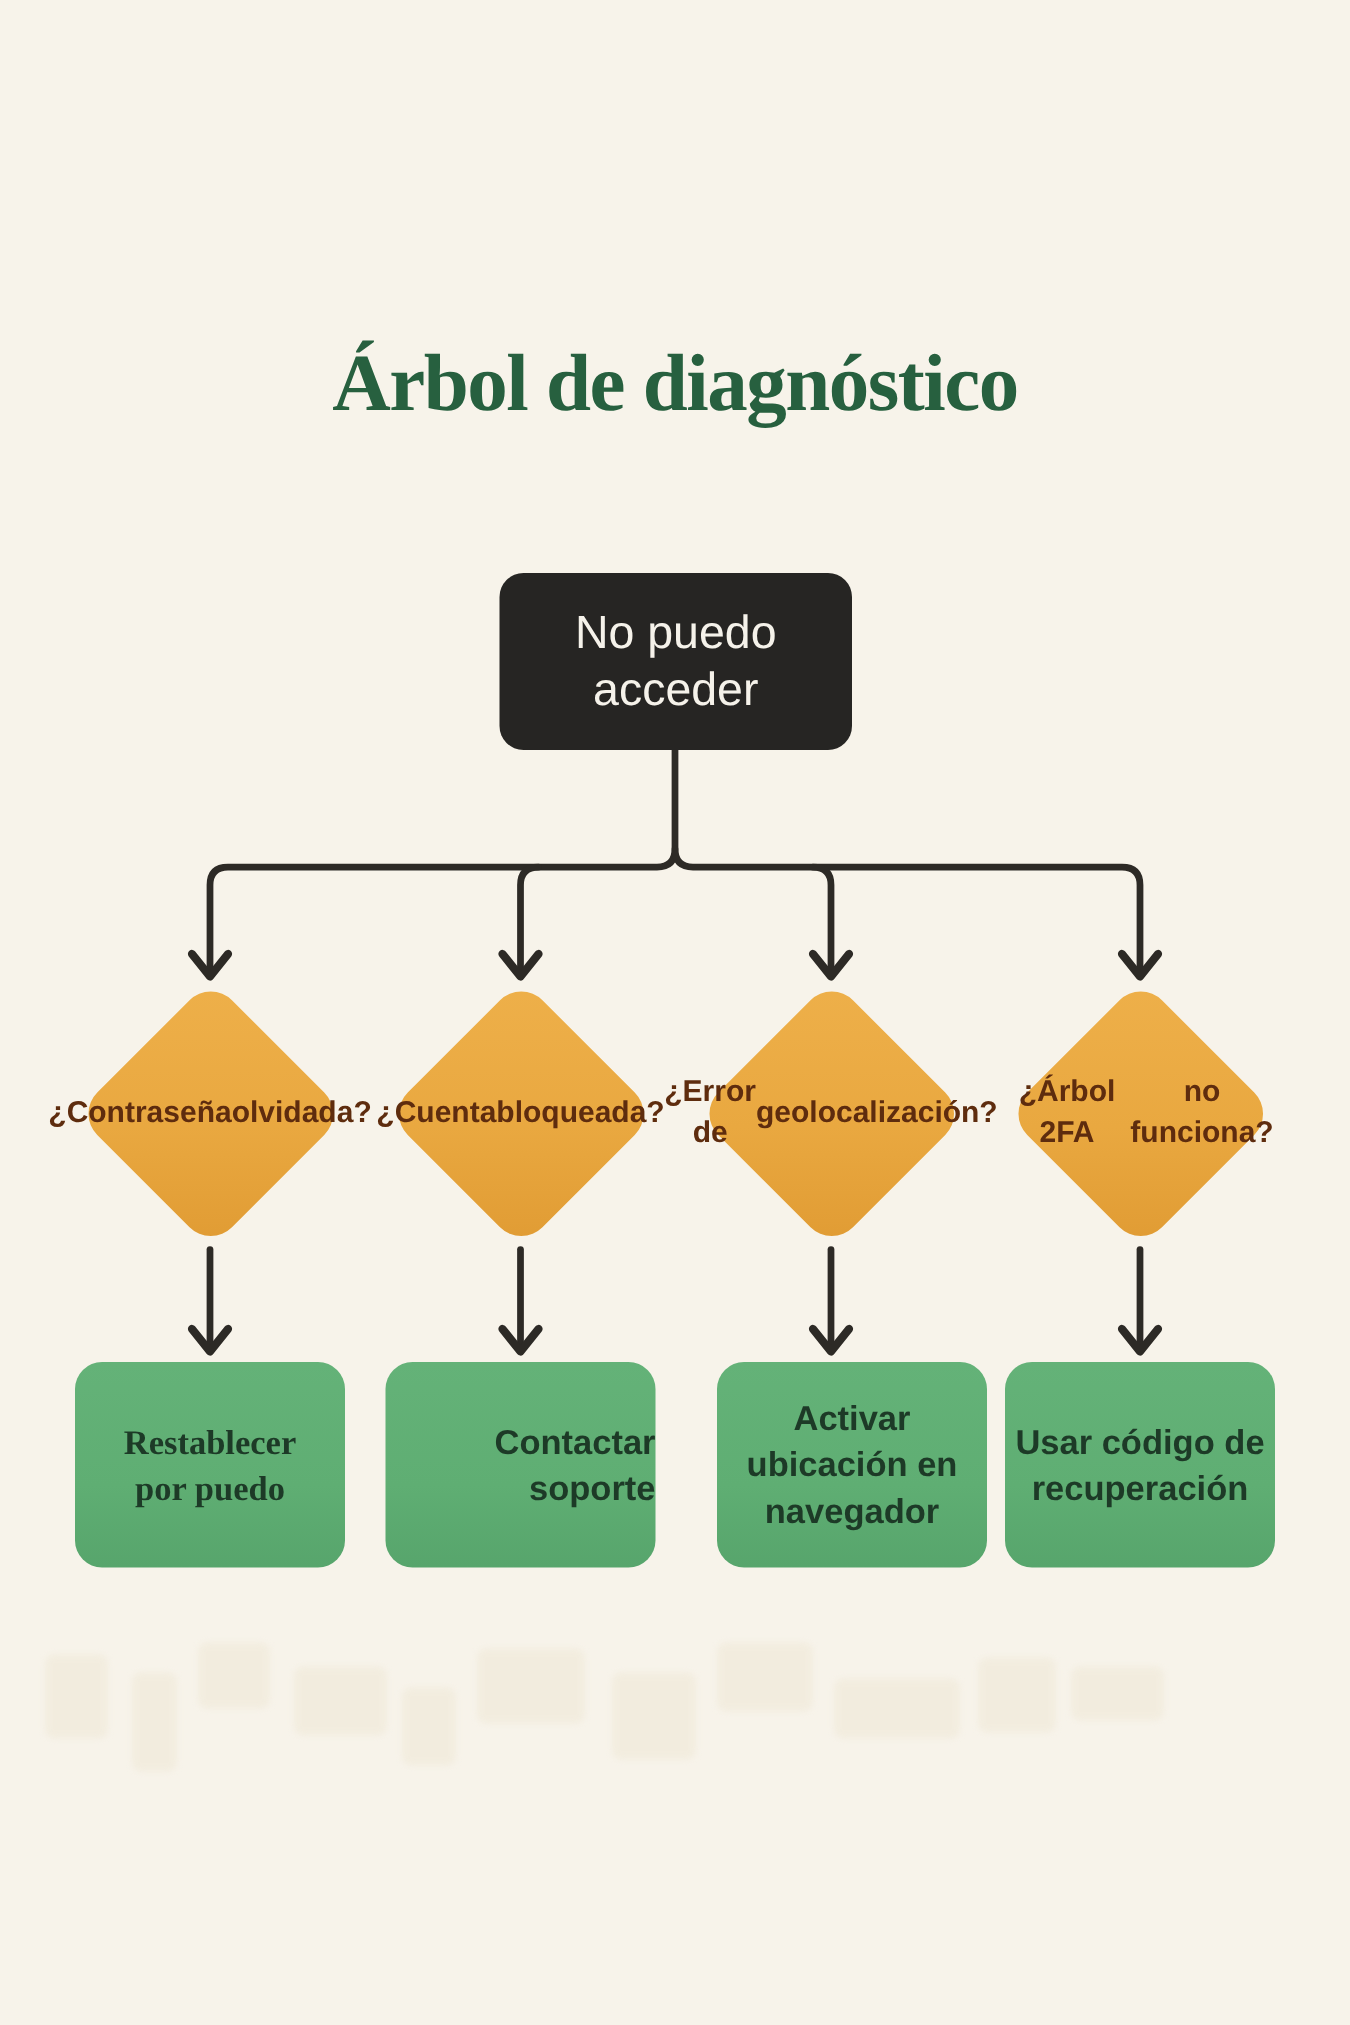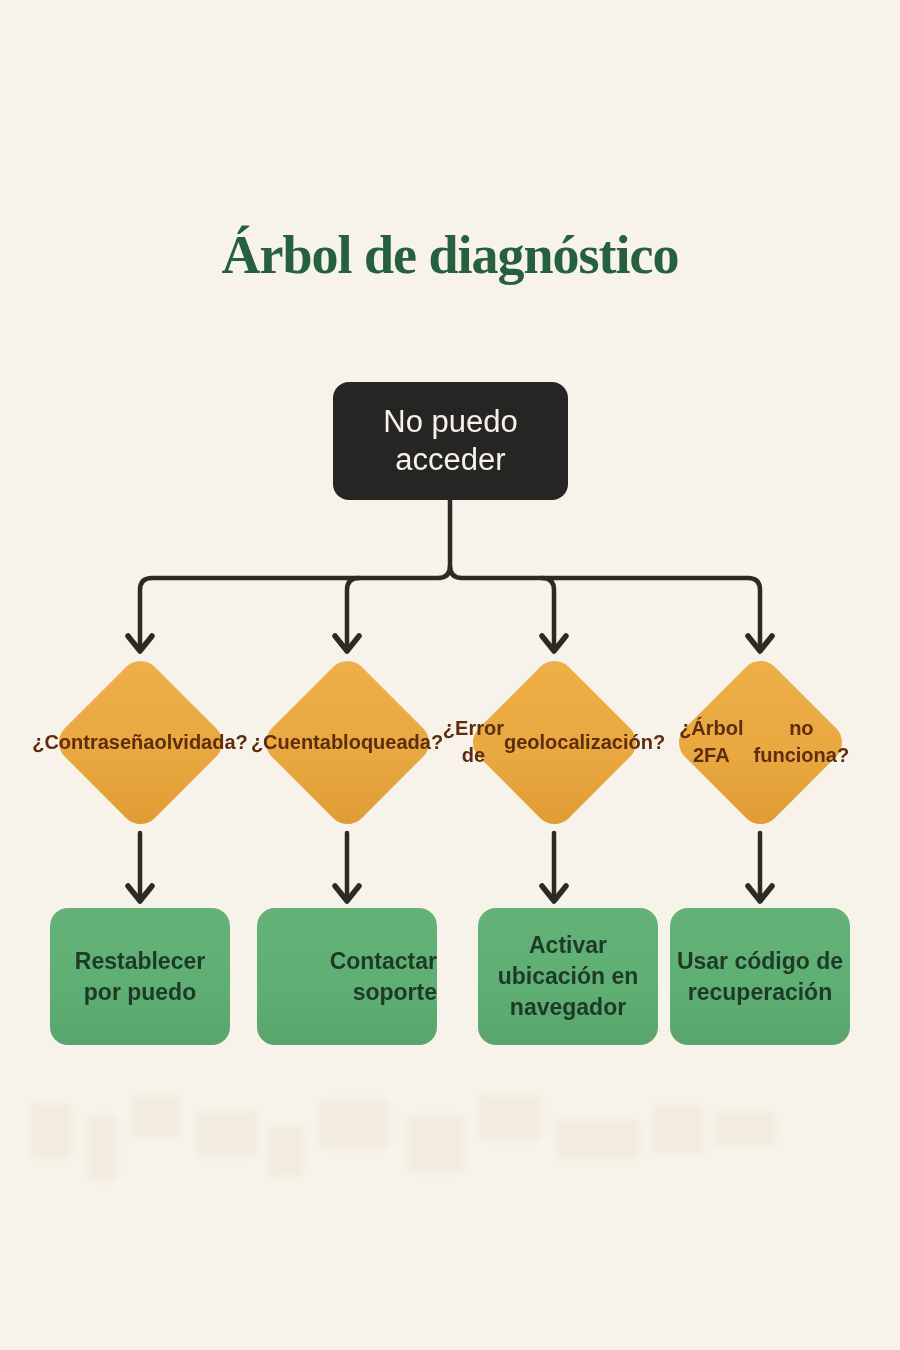--- a/index.html
+++ b/index.html
@@ -55,21 +55,21 @@
   .d1{left:50px;}  .d2{left:257px;}  .d3{left:464px;}  .d4{left:670px;}
 
   
   .action{
     position:absolute;top:908px;width:180px;height:137px;border-radius:18px;
     background:linear-gradient(180deg,#64b278 0%,#5fae73 60%,#57a56c 100%);
     display:flex;flex-direction:column;align-items:center;justify-content:center;
     color:#1d3a27;font-size:23px;line-height:31px;font-weight:700;
     text-align:center;
   }
-  .a1{left:50px;}  .a2{left:257px;align-items:flex-end;}  .a3{left:464px;margin-left:14px;}  .a4{left:670px;}
+  .a1{left:50px;font-family:Liberation Serif, serif;}  .a2{left:257px;align-items:flex-end;}  .a3{left:464px;margin-left:14px;}  .a4{left:670px;}
 
   
   .ghost-strip{position:absolute;left:0;top:1085px;width:900px;height:110px;
     filter:blur(2px);opacity:.55;}
   .ghost-strip i{position:absolute;display:block;background:#efe8d6;border-radius:6px;}
 </style>
 </head>
 <body>
 
 <div class="canvas">

